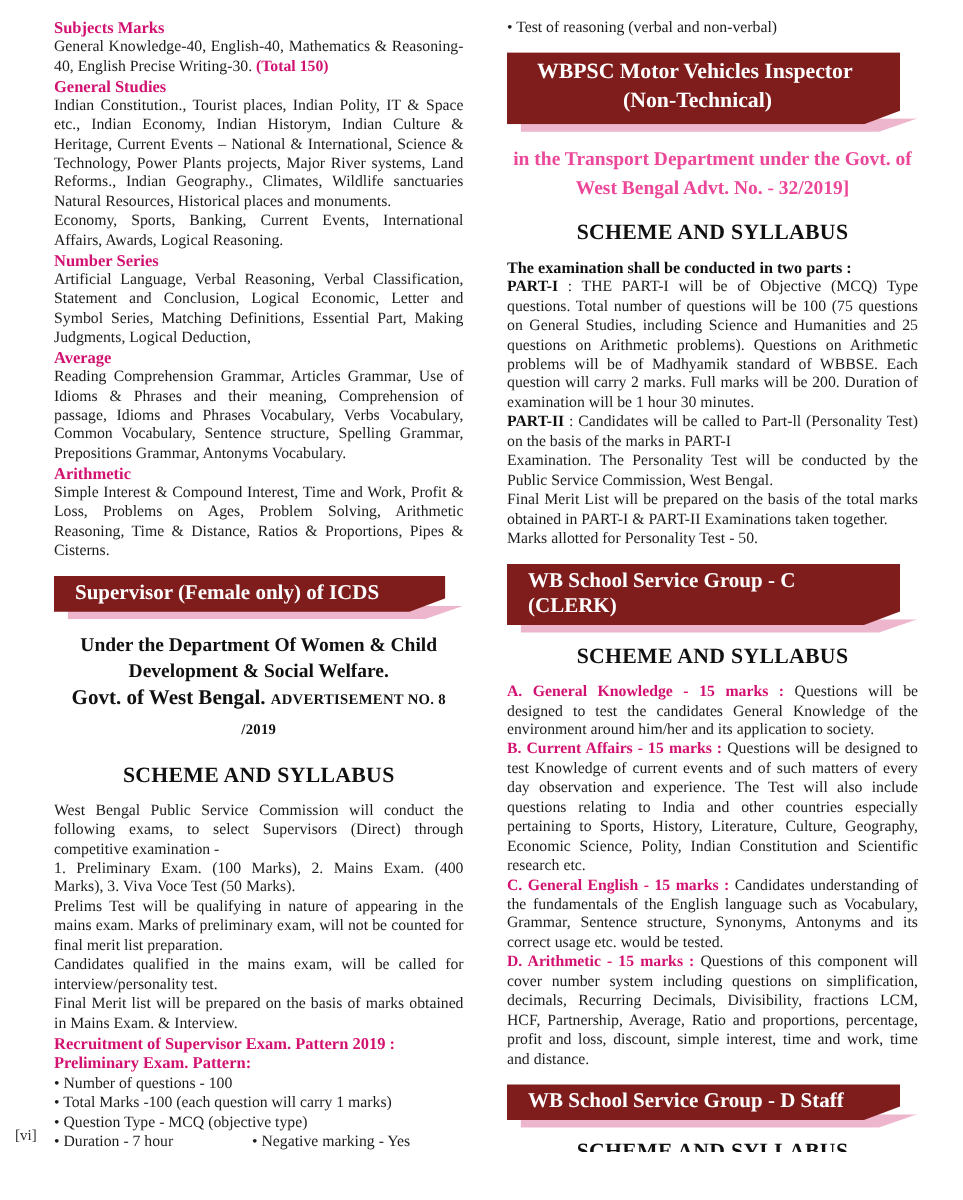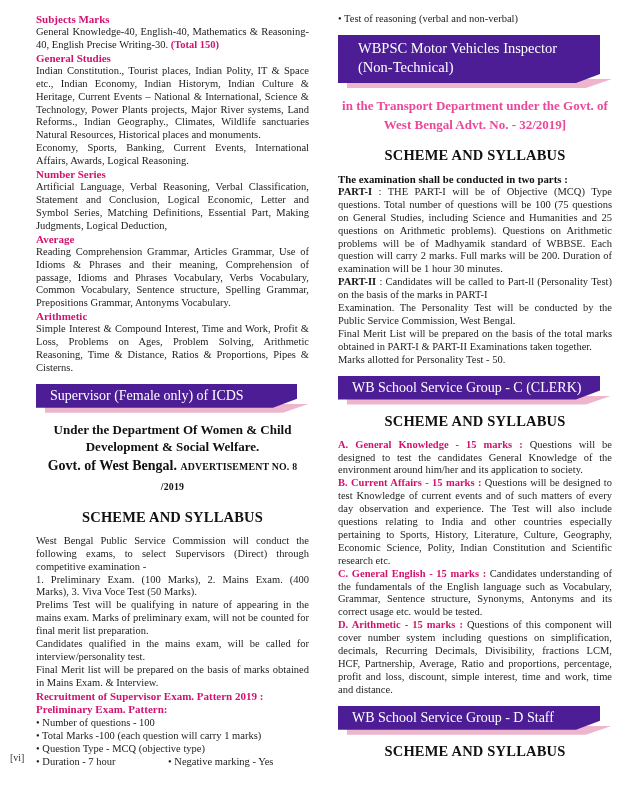--- a/index.html
+++ b/index.html
@@ -39,37 +39,37 @@
   .bold-line { font-size: 10.8px; font-weight: bold; line-height: 13px; color: #111; }
 
   .bullet-pair { display: flex; font-size: 10.5px; line-height: 13px; }
   .bullet-pair .first { width: 132px; flex: none; }
 
   
   .banner { position: relative; margin: 9px 0 13px; }
   .banner-main {
     position: relative; z-index: 2;
     margin-right: 12px;
-    background: #4c1d95;
+    background: #7f1d1d;
     color: #ffffff;
-    font-weight: normal;
+    font-weight: bold;
     font-size: 14px;
     line-height: 17px;
     padding: 3px 10px 4px 14px;
     clip-path: polygon(0 0, 100% 0, 100% calc(100% - 9px), calc(100% - 24px) 100%, 0 100%);
   }
   .banner-shadow {
     position: absolute; z-index: 1;
     left: 9px; right: 0;
     top: calc(100% - 4px); height: 9px;
     background: #eeb6cd;
     clip-path: polygon(0 0, 100% 0, calc(100% - 26px) 100%, 0 100%);
   }
   .banner-two .banner-main { font-size: 14.5px; line-height: 19px; padding: 4px 10px 6px 20px; }
-  .banner-two .bl2 { text-align: left; padding-right: 18px; }
+  .banner-two .bl2 { text-align: center; padding-right: 18px; }
 
   .center-block { text-align: center; margin: 5px 0 2px; }
   .dept-line { font-size: 13px; font-weight: bold; line-height: 17.5px; color: #111; }
   .govt-line { font-size: 14px; font-weight: bold; line-height: 19px; color: #111; }
   .advert    { font-size: 9.8px; font-weight: bold; letter-spacing: .2px; }
 
   .scheme {
     text-align: center; font-weight: bold; font-size: 14.5px; color: #111;
     margin: 13px 0 9px; letter-spacing: .2px;
   }

